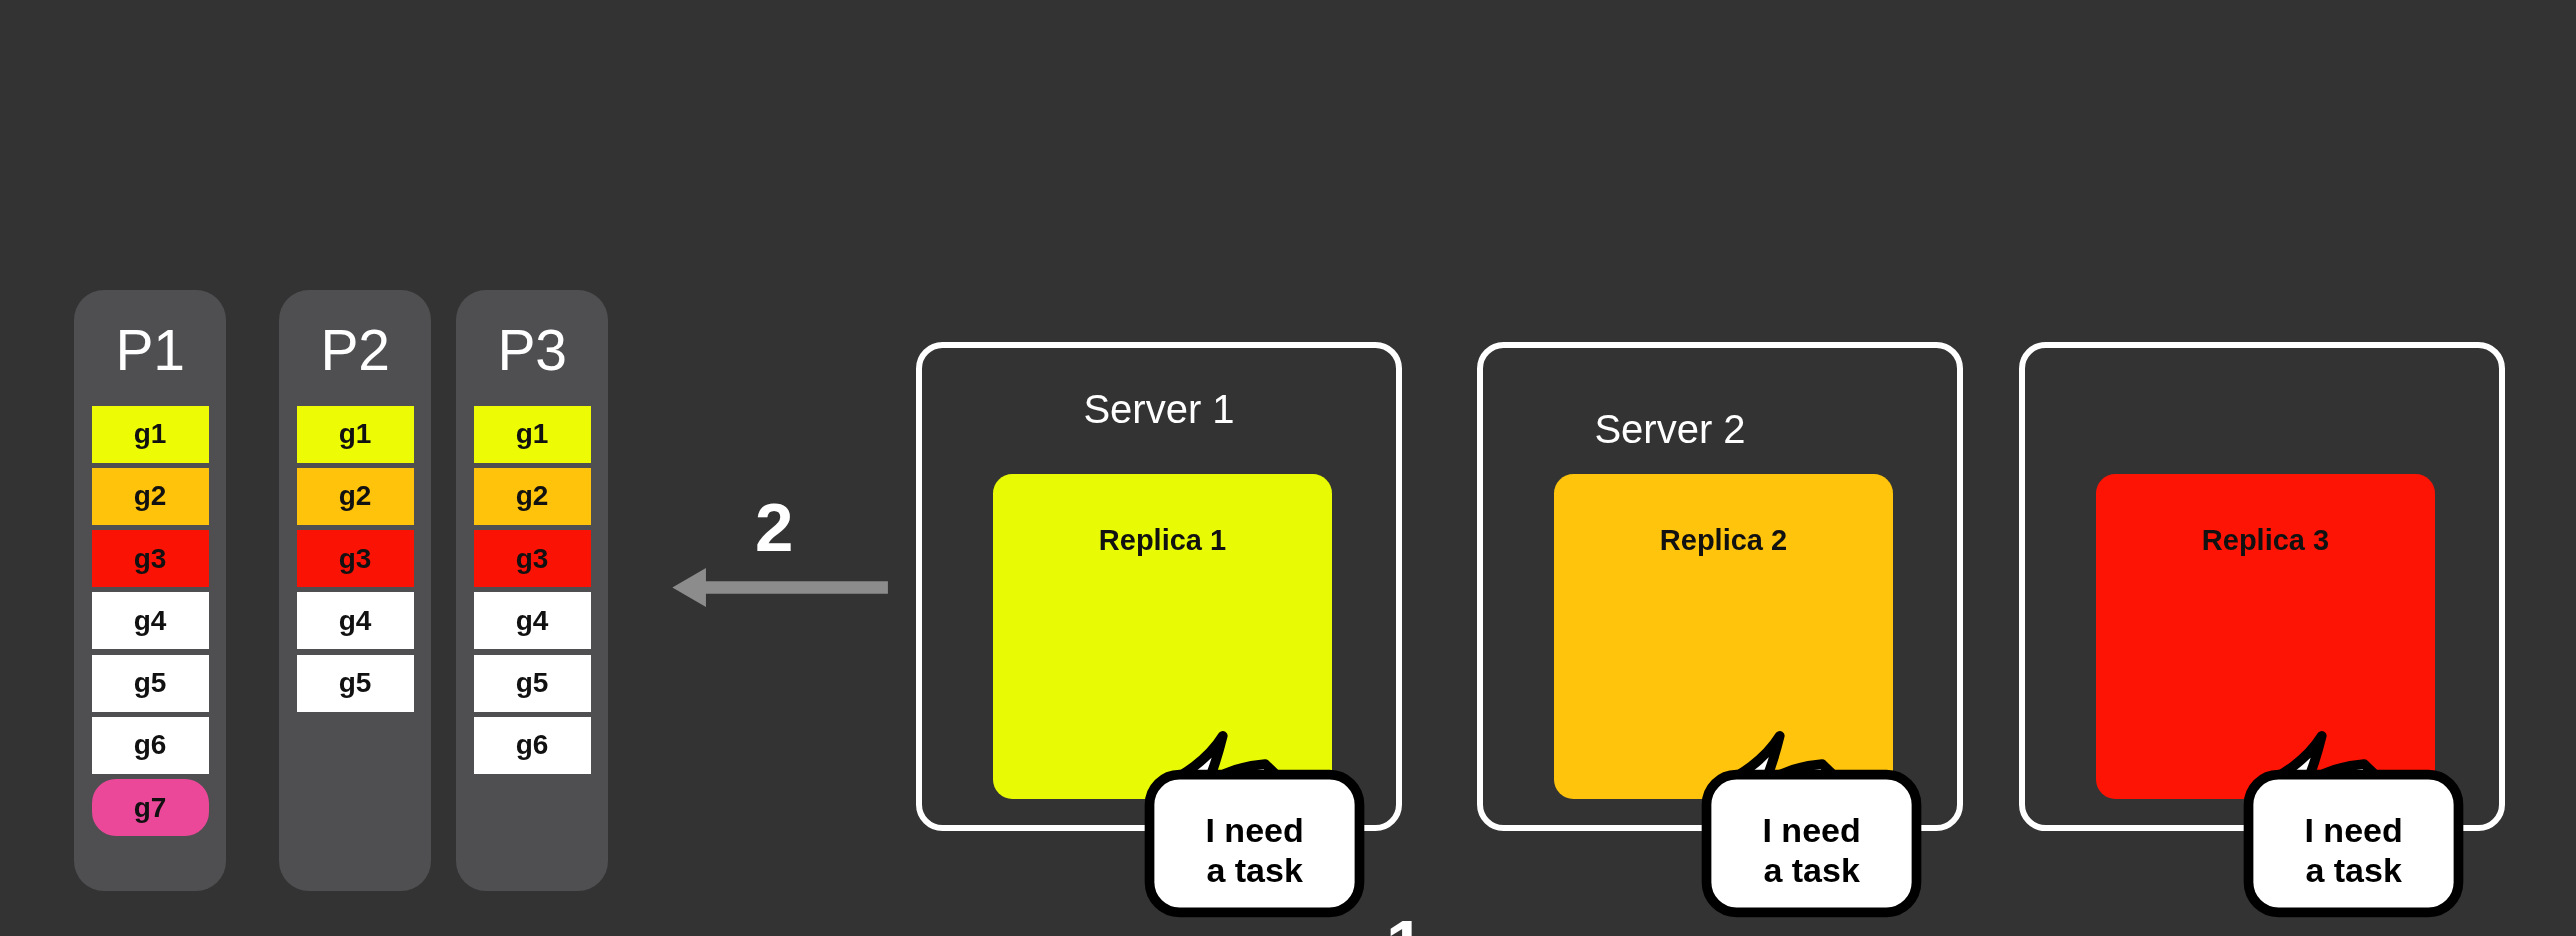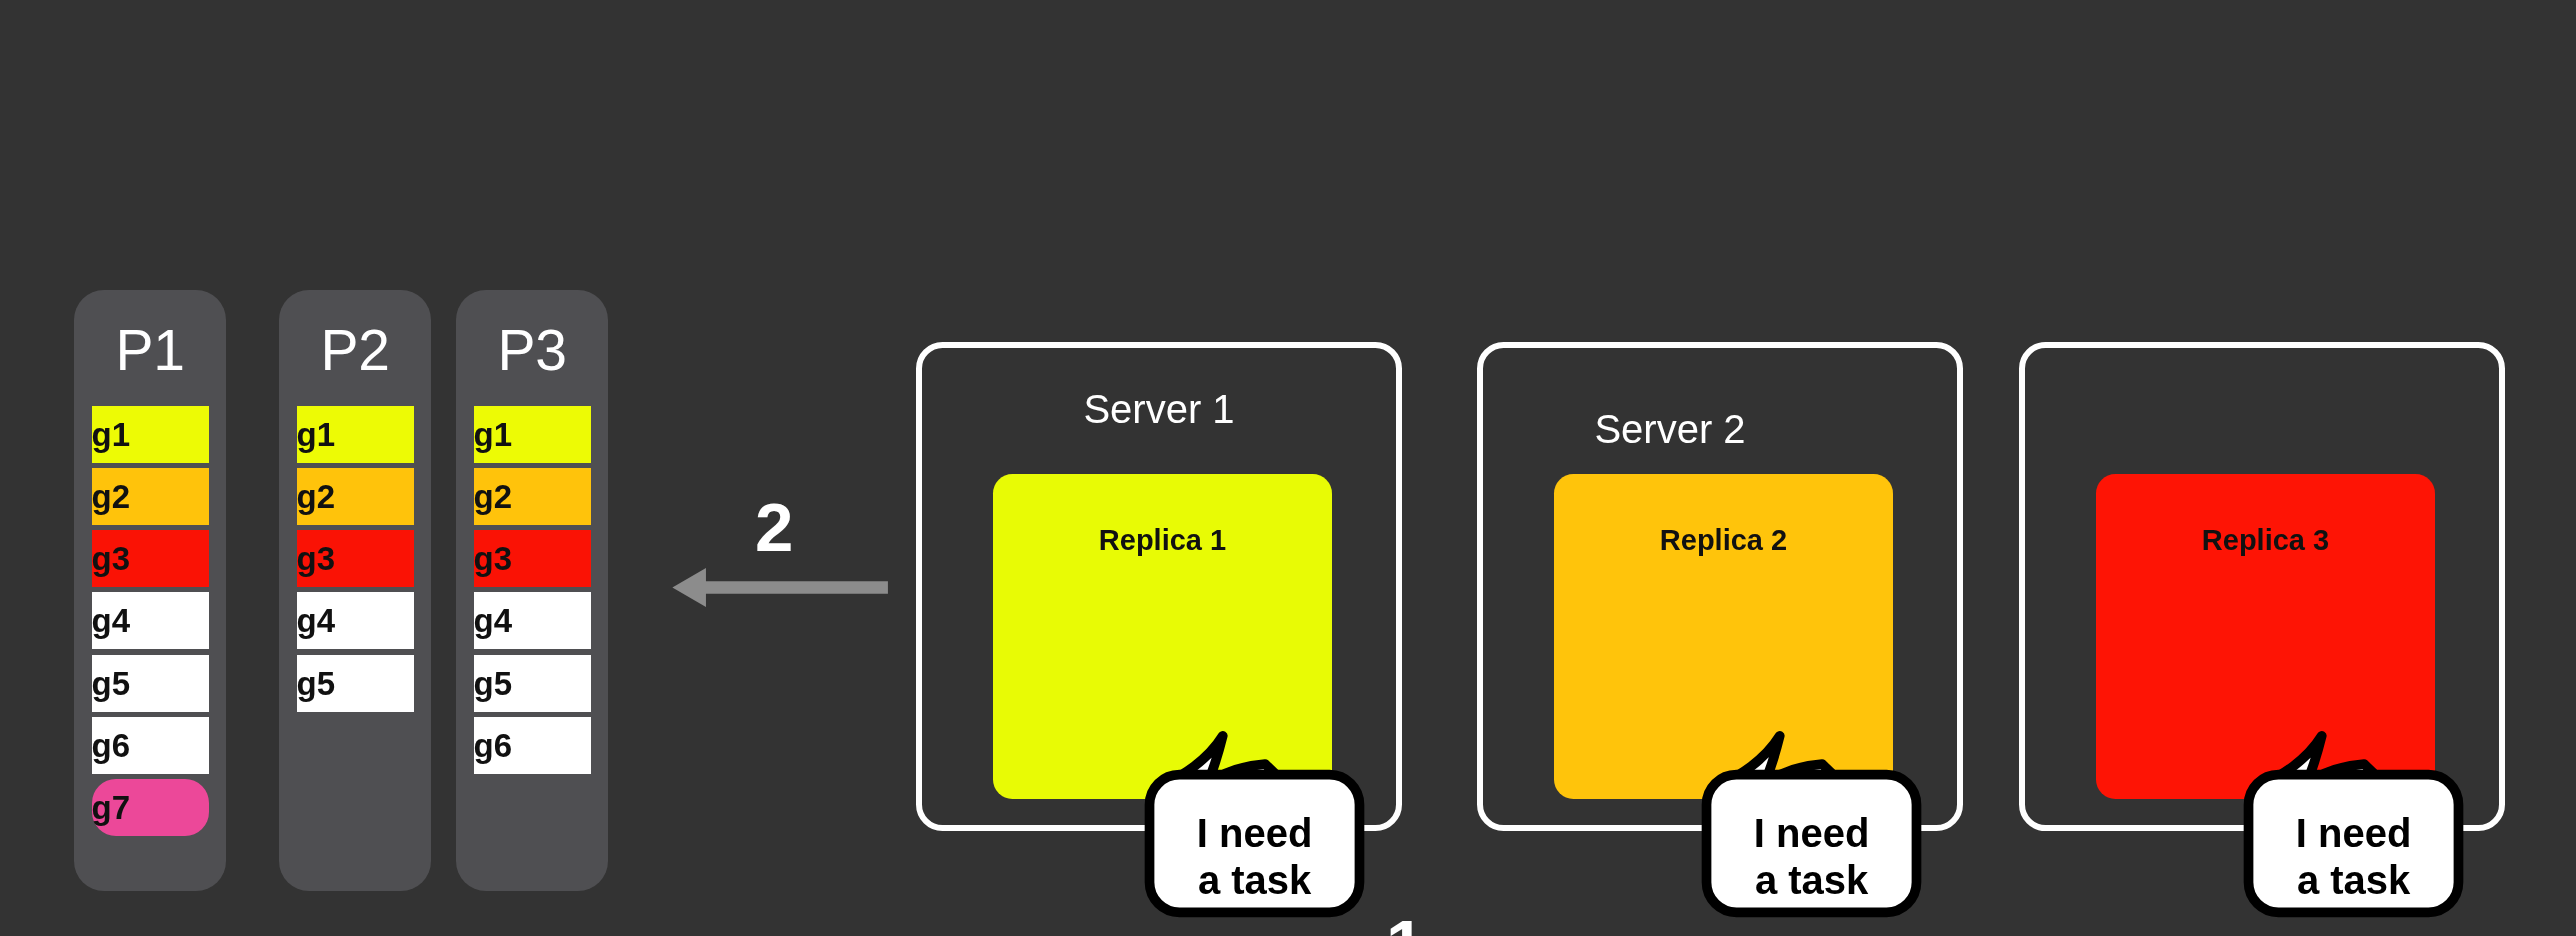--- a/index.html
+++ b/index.html
@@ -46,23 +46,23 @@
     display: flex;
     flex-direction: column;
     align-items: center;
     gap: 5.3px;
   }
   .slot {
     width: 117px;
     height: 57px;
     display: flex;
     align-items: center;
-    justify-content: flex-start;
+    justify-content: center;
     color: #111111;
-    font-size: 33px;
+    font-size: 28px;
     font-weight: 700;
     line-height: 1;
     box-sizing: border-box;
     user-select: none;
   }
 
   
   .step-num {
     position: absolute;
     color: #ffffff;
@@ -116,21 +116,21 @@
   
   .bubble-wrap {
     position: absolute;
   }
   .bubble-text {
     position: absolute;
     left: 0;
     right: 0;
     text-align: center;
     color: #000000;
-    font-size: 40px;
+    font-size: 34px;
     font-weight: 700;
     line-height: 1.18;
     user-select: none;
     white-space: pre-line;
   }
 </style>
 </head>
 <body>
 
 <div id="stage">

